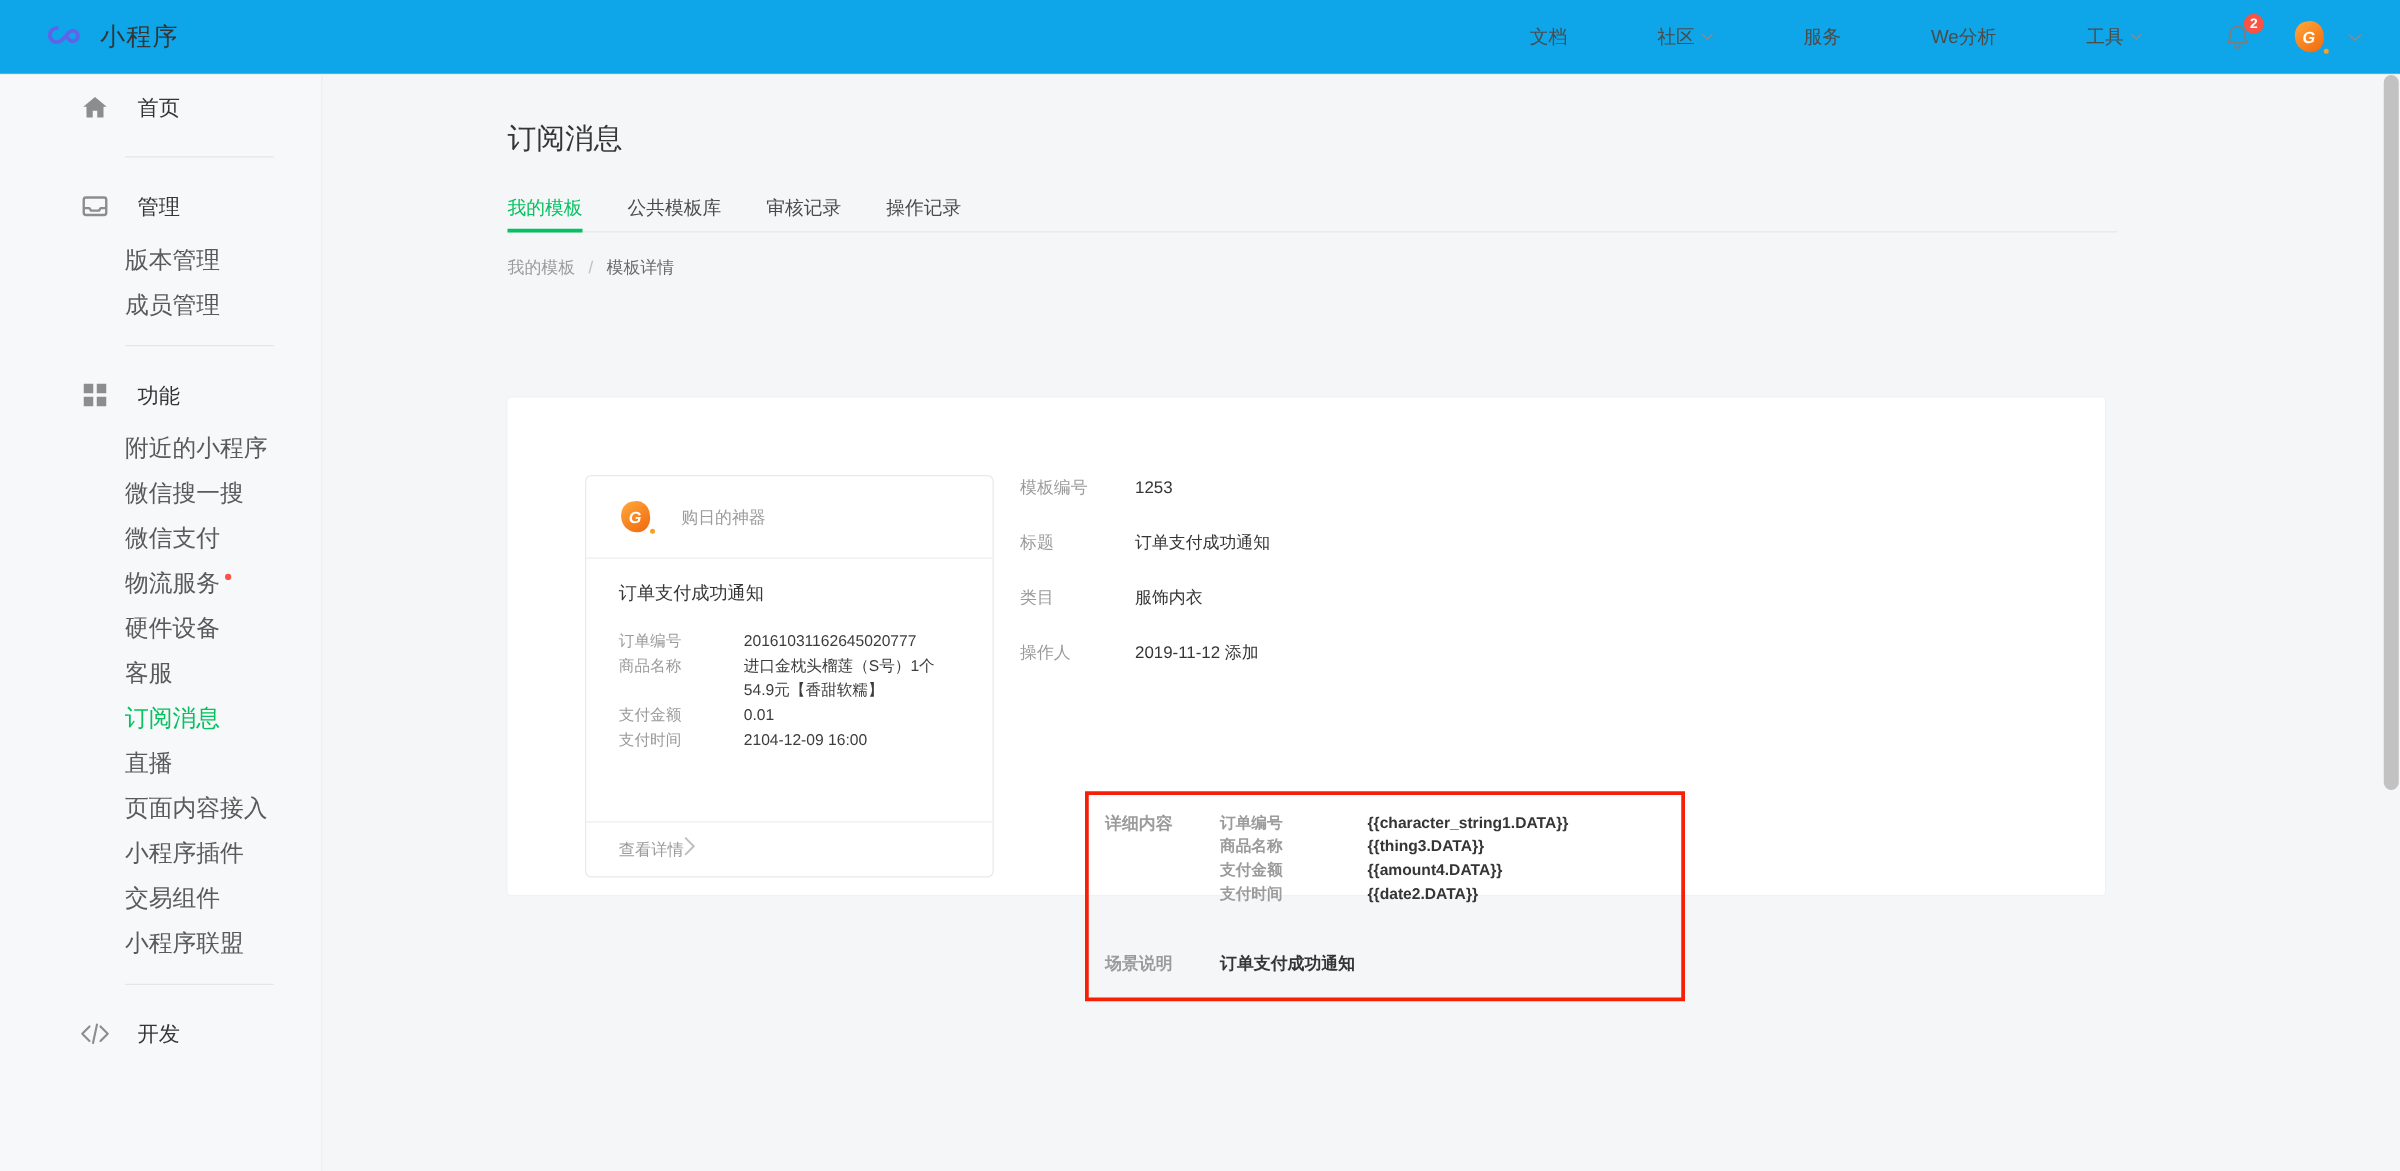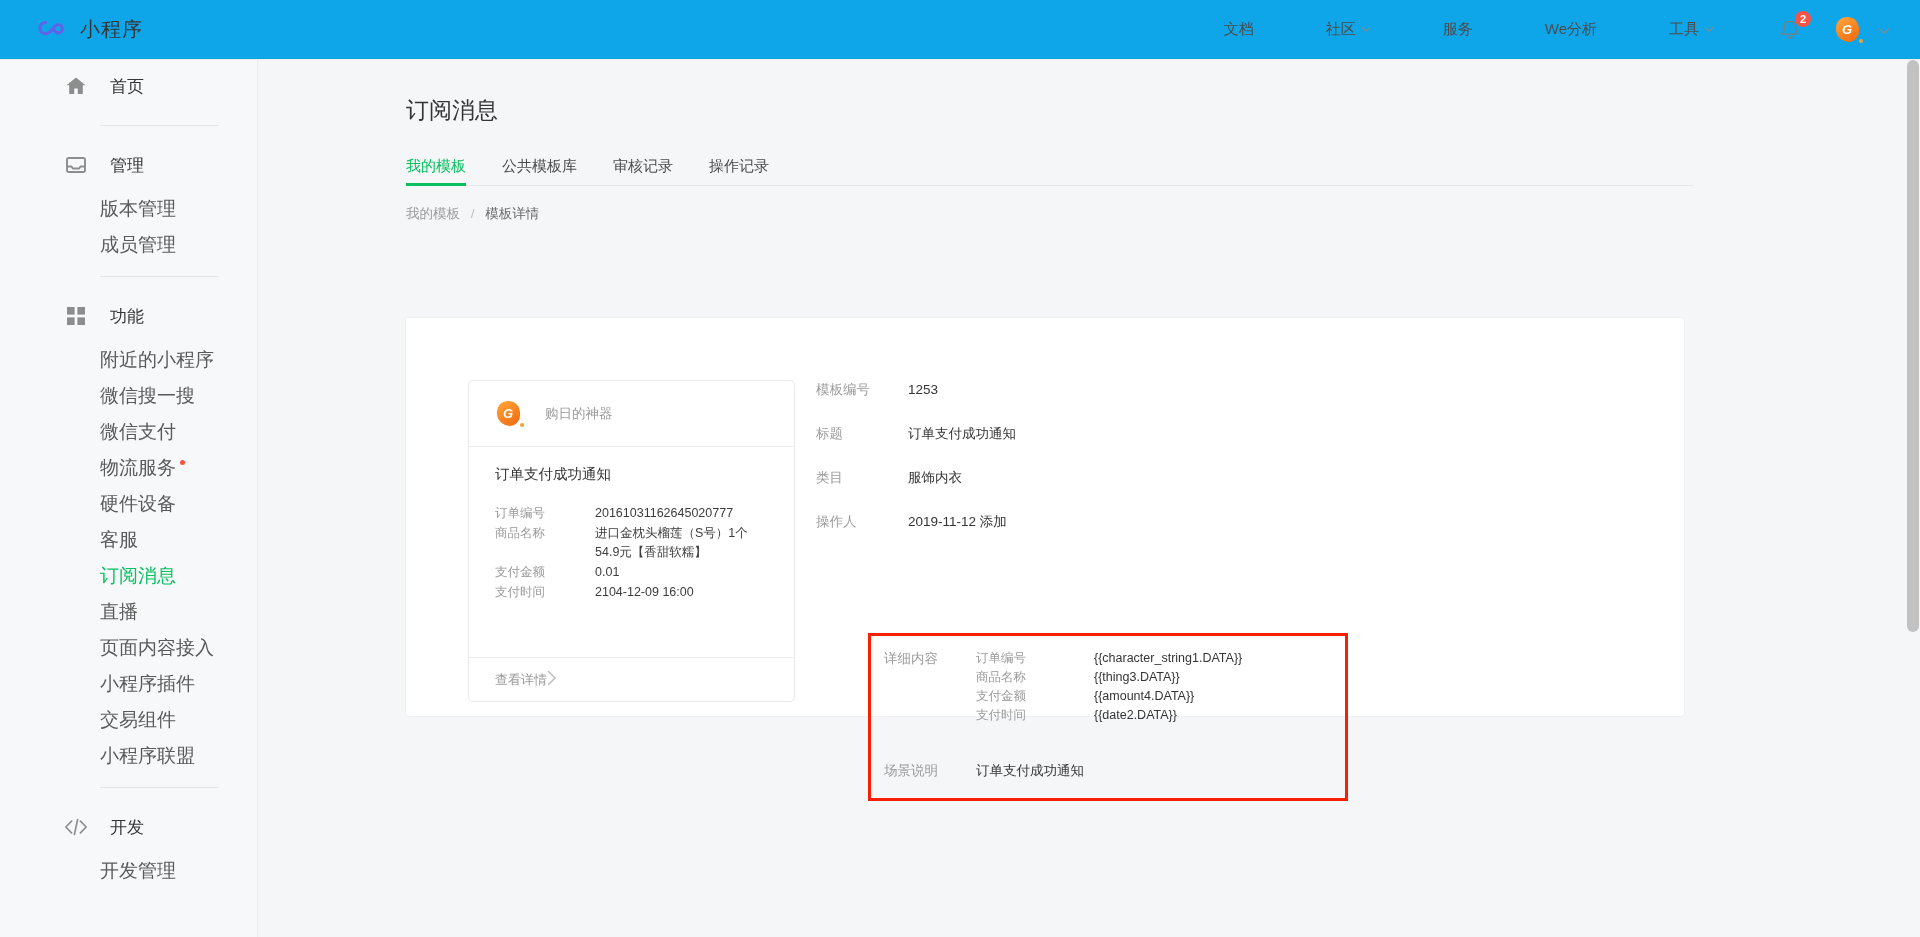--- a/index.html
+++ b/index.html
@@ -185,21 +185,21 @@
   .drow .dk { width: 92px; flex: none; font-size: 13.5px; color: #9b9b9b; line-height: 20px; }
   .drow .dv { font-size: 13.5px; color: #353535; line-height: 20px; }
 
   
   .redbox {
     position: absolute; left: 462px; top: 315px;
     width: 480px; height: 168px;
     border: 3px solid #f81f07;
     pointer-events: none;
   }
-  .redblock { position: absolute; left: 478px; top: 331px; width: 452px; }
+  .redblock { position: absolute; left: 478px; top: 331px; width: 452px; font-weight: bold; }
   .redblock .drow { margin-bottom: 0; }
   .subtable { display: flex; flex-direction: column; }
   .subrow { display: flex; line-height: 19px; }
   .subrow .sk { width: 118px; flex: none; font-size: 12.5px; color: #9b9b9b; }
   .subrow .sv { font-size: 12.5px; color: #353535; }
   .scene-row { display: flex; margin-top: 37px; }
   .scene-row .dk { width: 92px; flex: none; font-size: 13.5px; color: #9b9b9b; }
   .scene-row .dv { font-size: 13.5px; color: #353535; }
 
   
@@ -339,21 +339,20 @@
 
   <div class="side-group">
     <div class="side-head">
       <span class="ic">
         <svg width="24" height="22" viewBox="0 0 24 22">
           <path d="M7.6 5.2L1.8 11l5.8 5.8M16.4 5.2L22.2 11l-5.8 5.8M13.6 3.6l-3.2 14.8" fill="none" stroke="#8d8d8d" stroke-width="1.7" stroke-linecap="round" stroke-linejoin="round"></path>
         </svg>
       </span>
       <span class="lbl">开发</span>
     </div>
-    <a class="side-sub"><span>开发管理</span></a>
   </div>
 </div>
 
 <div class="main">
 
   <div class="page-title">订阅消息</div>
 
   <div class="tabs">
     <div class="tab active"><span>我的模板</span></div>
     <div class="tab"><span>公共模板库</span></div>

